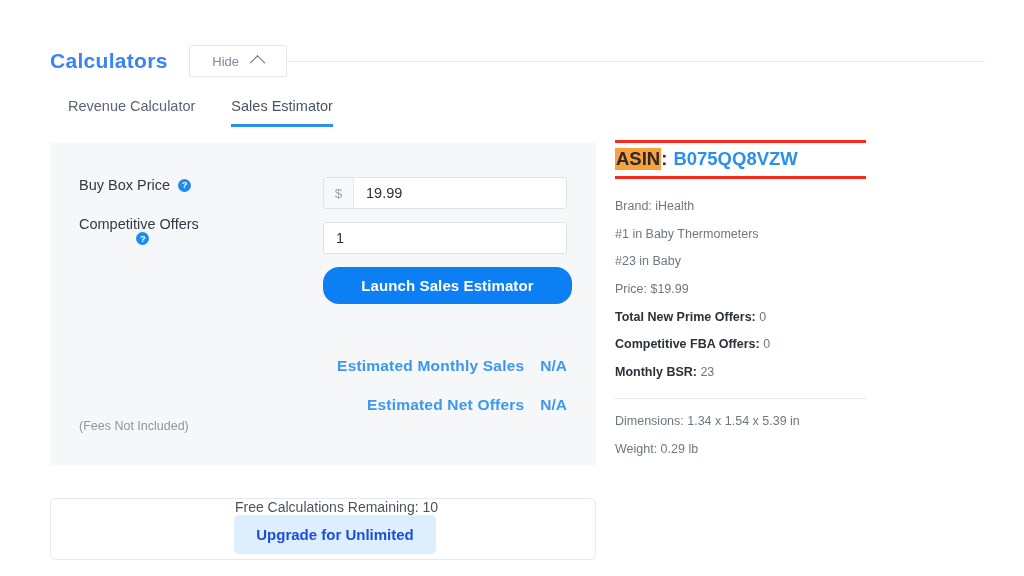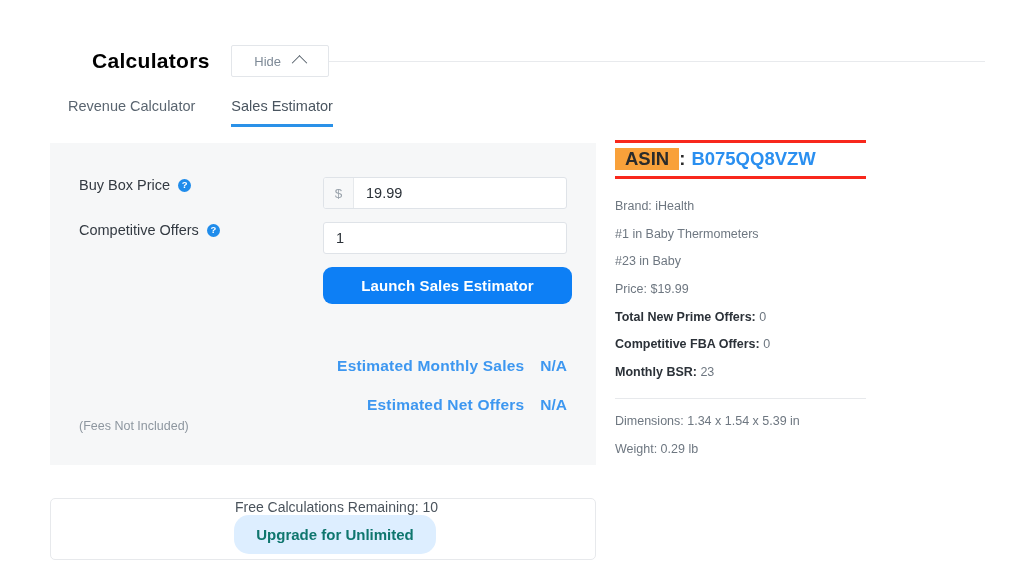--- a/index.html
+++ b/index.html
@@ -11,22 +11,22 @@
   }
   .page { position: relative; width: 1024px; height: 576px; }
 
   
   .header-row {
     position: absolute; left: 50px; top: 42px;
     width: 935px; height: 38px;
     display: flex; align-items: center;
   }
   .section-title {
-    font-size: 21px; font-weight: bold; color: #000000;
-    letter-spacing: 0.3px; white-space: nowrap; margin-left: 42px;
+    font-size: 21px; font-weight: bold; color: #3b82f6;
+    letter-spacing: 0.3px; white-space: nowrap;
   }
   .hide-btn {
     margin-left: 21px;
     width: 98px; height: 32px;
     border: 1px solid #e3e6ea; border-radius: 2px;
     background: #ffffff;
     display: flex; align-items: center; justify-content: center;
     gap: 13px; cursor: pointer;
   }
   .hide-btn .label { font-size: 13px; color: #7e8a97; }
@@ -56,21 +56,21 @@
   
   .calc-panel {
     position: absolute; left: 50px; top: 143px;
     width: 546px; height: 322px;
     background: #f6f7f8;
   }
   .field-row {
     position: absolute; left: 29px; display: flex; align-items: center;
   }
   .field-row.r1 { top: 34px; }
-  .field-row.r2 { top: 79px; }
+  .field-row.r2 { top: 73px; flex-direction: column; }
   .field-label {
     font-size: 14.5px; color: #333a42; white-space: nowrap;
   }
   .help-icon {
     display: inline-flex; align-items: center; justify-content: center;
     width: 13px; height: 13px; border-radius: 50%;
     background: #1f8ceb; color: #ffffff;
     font-size: 9.5px; font-weight: bold;
     margin-left: 8px; line-height: 1; cursor: pointer;
     font-family: "Liberation Sans", sans-serif;
@@ -91,21 +91,21 @@
   .input-wrap input {
     flex: 1; border: none; outline: none;
     font-size: 14.5px; color: #2b3138;
     padding: 0 12px;
     font-family: "Liberation Sans", sans-serif;
     background: transparent;
   }
   .launch-btn {
     position: absolute; left: 273px; top: 124px;
     width: 249px; height: 37px;
-    background: #0d7ff5; border: none; border-radius: 9px;
+    background: #0d7ff5; border: none; border-radius: 16px;
     color: #ffffff; font-size: 15px; font-weight: bold;
     cursor: pointer; font-family: "Liberation Sans", sans-serif;
     letter-spacing: 0.1px;
   }
   .result-row {
     position: absolute; left: 29px; width: 488px;
     display: flex; justify-content: flex-end; align-items: baseline; gap: 16px;
   }
   .result-row.rr1 { top: 214px; }
   .result-row.rr2 { top: 253px; }
@@ -129,21 +129,21 @@
     height: 3px; background: #f8281c; width: 251px;
   }
   .asin-line {
     display: flex; align-items: center;
     font-size: 18.5px; font-weight: bold;
     padding: 5px 0 6px 0;
     white-space: nowrap;
   }
   .asin-key {
     background: #f9a13a; color: #2b2b2b;
-    padding: 0 10px;
+    padding: 0 1px;
   }
   .asin-colon { color: #2b2b2b; }
   .asin-val { color: #2a8ff0; margin-left: 6px; }
   .info-line {
     font-size: 12.5px; color: #6e7781;
     margin-top: 12px; line-height: 1.25;
     white-space: nowrap;
   }
   .info-line.first { margin-top: 20px; }
   .info-line b { color: #2b3138; font-weight: bold; }
@@ -160,22 +160,22 @@
     background: #ffffff;
     display: flex; align-items: center; flex-direction: column;
   }
   .free-text {
     margin-left: 27px; font-size: 14px; color: #4a535c;
     white-space: nowrap;
   }
   .upgrade-btn {
     margin-left: 24px;
     padding: 11px 22px;
-    background: #ddeeff; border: none; border-radius: 15px;
-    color: #0f766e; font-size: 15px; font-weight: bold;
+    background: #ddeeff; border: none; border-radius: 5px;
+    color: #1d4ed8; font-size: 15px; font-weight: bold;
     cursor: pointer; font-family: "Liberation Sans", sans-serif;
     white-space: nowrap;
   }
 </style>
 </head>
 <body>
 
 <div class="page">
 
   <div class="header-row">

